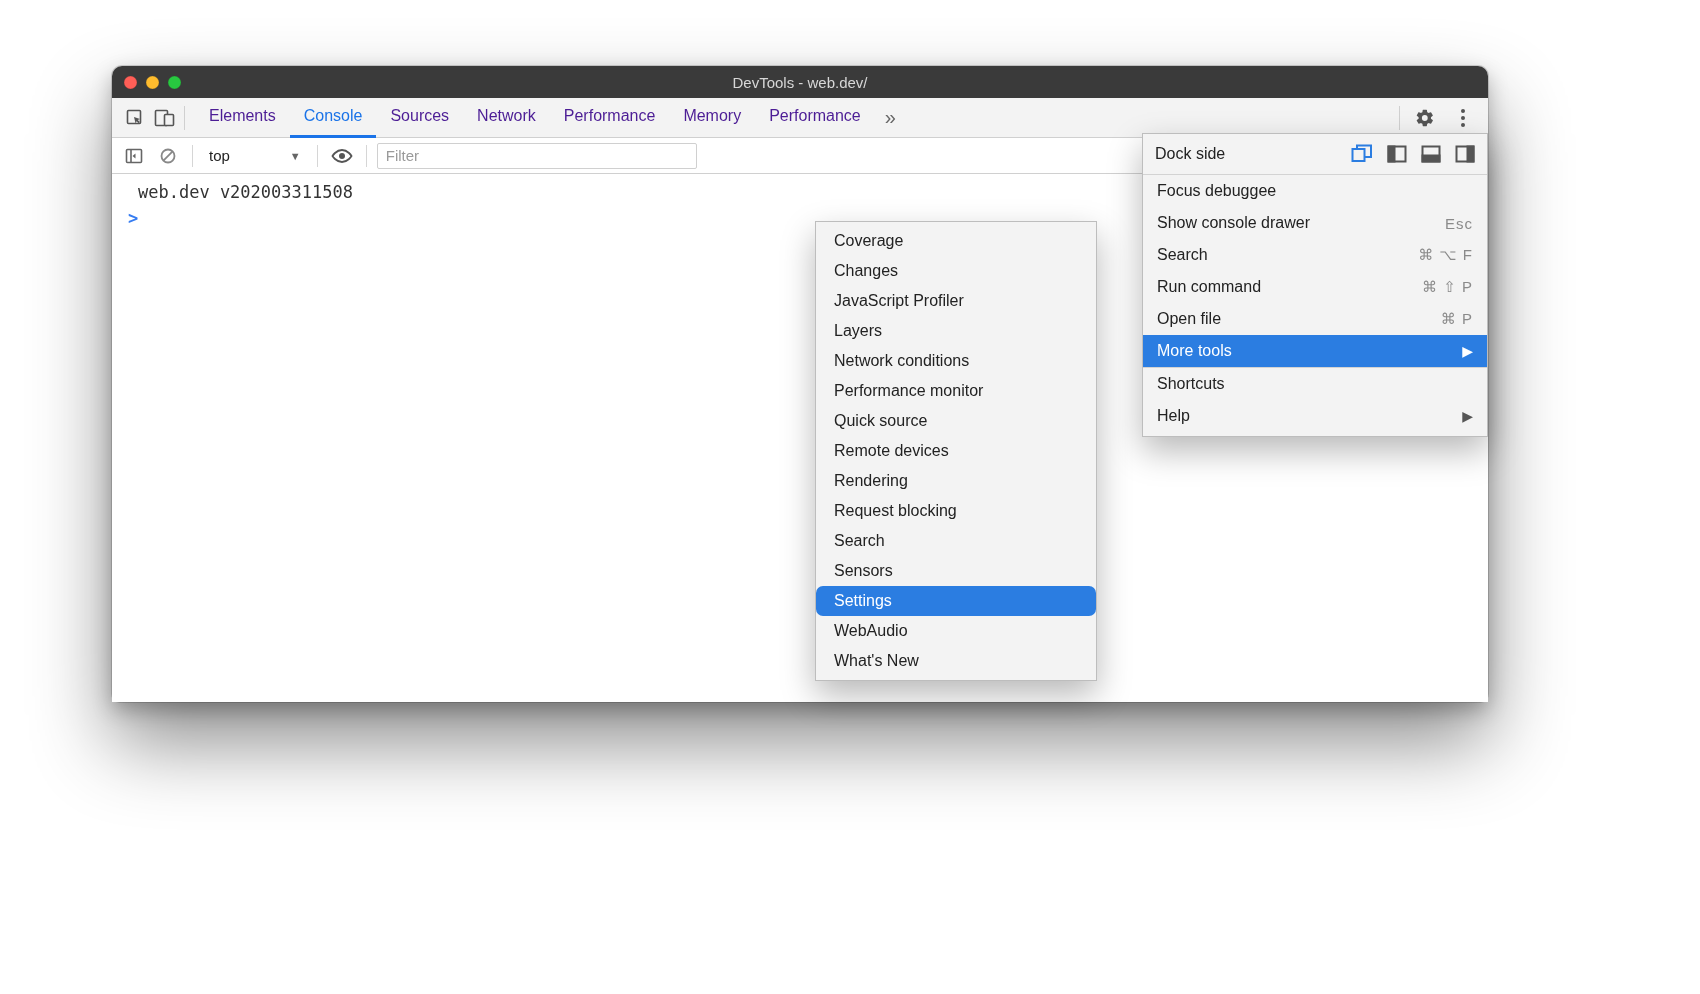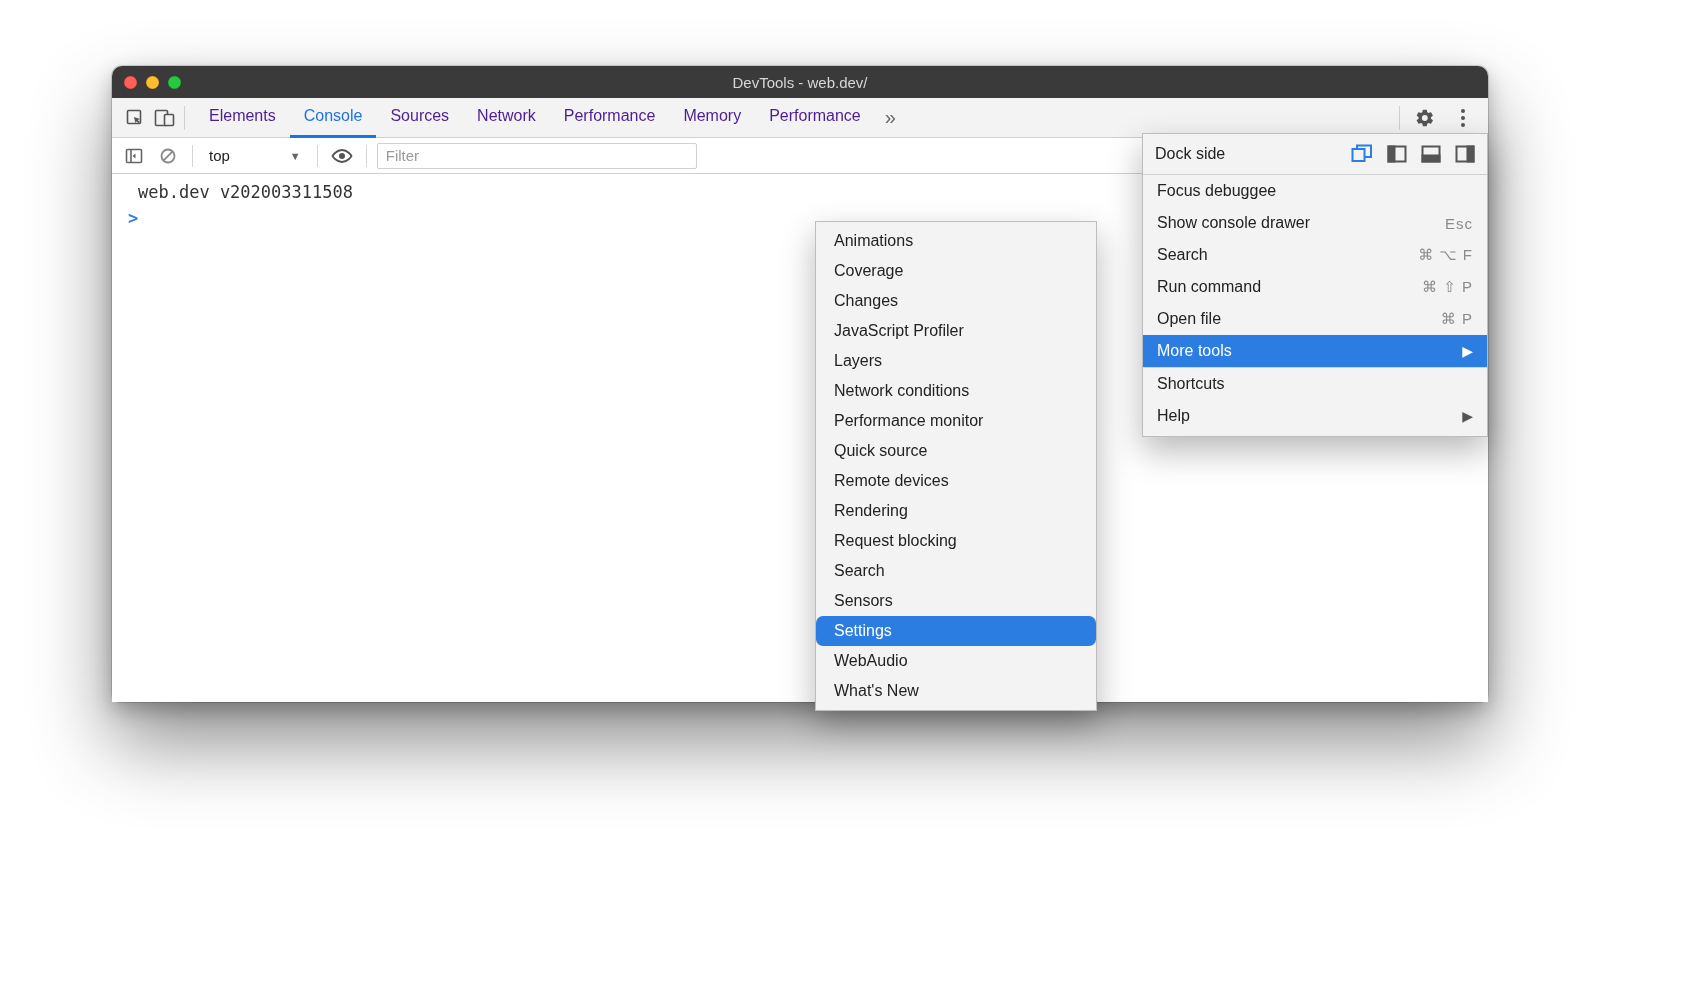--- a/index.html
+++ b/index.html
@@ -355,21 +355,20 @@
             <span>Shortcuts</span>
           </div>
           <div class="row">
             <span>Help</span>
             <span class="chev">▶</span>
           </div>
         </div>
     </div>
 
     <div class="submenu" id="submenu">
-        <div class="srow"><span>Animations</span></div>
         <div class="srow"><span>Coverage</span></div>
         <div class="srow"><span>Changes</span></div>
         <div class="srow"><span>JavaScript Profiler</span></div>
         <div class="srow"><span>Layers</span></div>
         <div class="srow"><span>Network conditions</span></div>
         <div class="srow"><span>Performance monitor</span></div>
         <div class="srow"><span>Quick source</span></div>
         <div class="srow"><span>Remote devices</span></div>
         <div class="srow"><span>Rendering</span></div>
         <div class="srow"><span>Request blocking</span></div>

